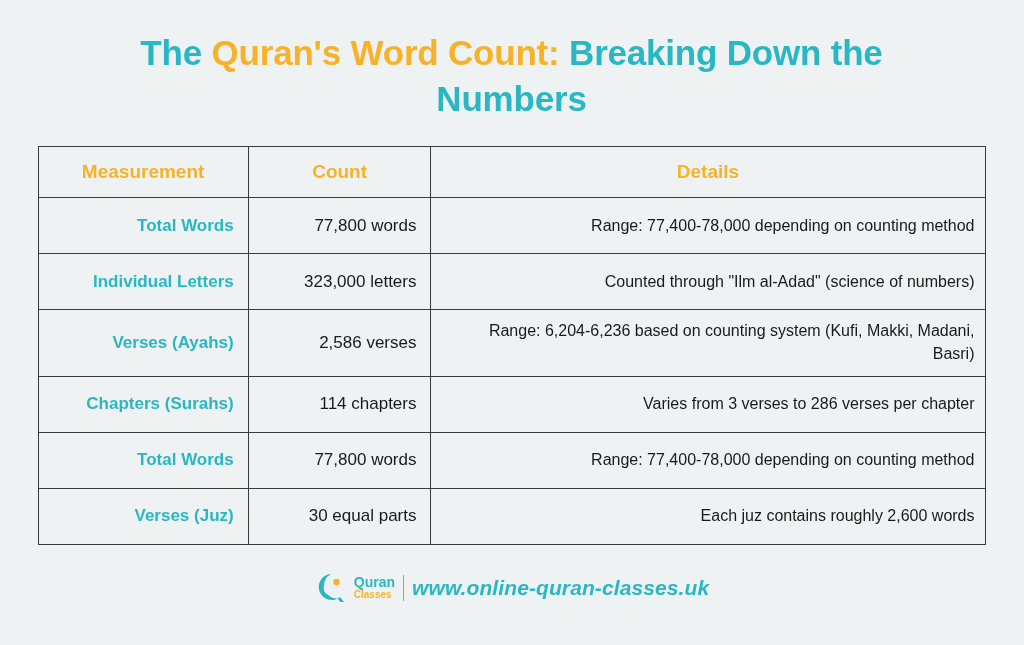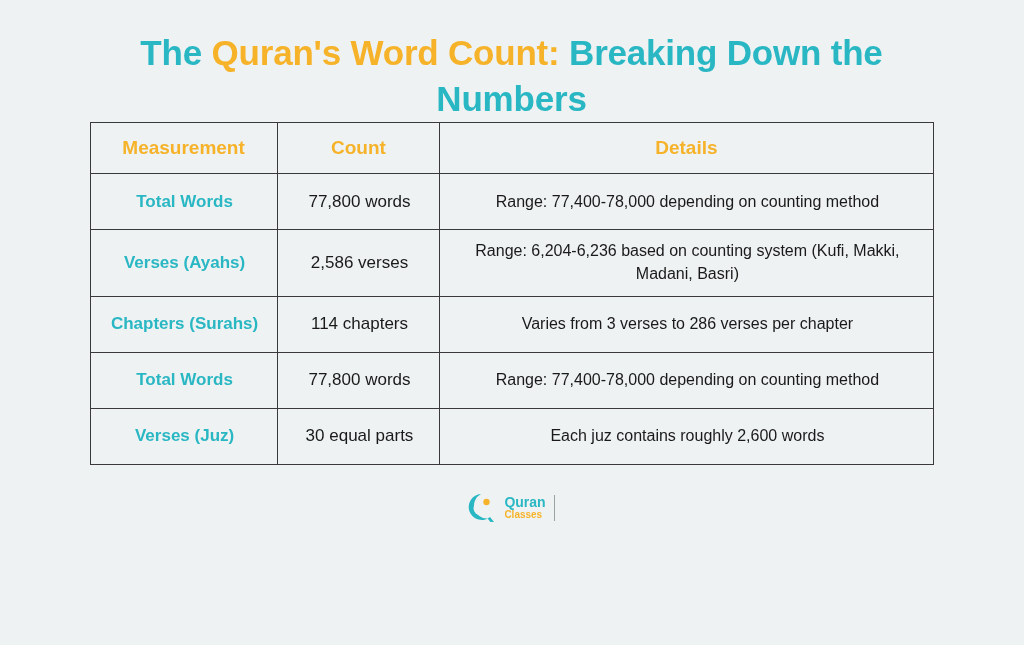--- a/index.html
+++ b/index.html
@@ -29,33 +29,34 @@
     line-height: 1.32;
     letter-spacing: -0.2px;
     color: #2ab7c4;
     max-width: 900px;
     margin-top: 8px;
   }
   .title .accent {
     color: #f6b32a;
   }
   .table-wrap {
-    width: 844px;
+    margin-top: 24px;
+    width: 948px;
   }
   table {
     border-collapse: collapse;
     width: 100%;
     background: #eef2f2;
     table-layout: fixed;
   }
   th, td {
     border: 1px solid #3a3a3a;
     padding: 10px 14px;
     vertical-align: middle;
-    text-align: center;
+    text-align: right;
   }
   thead th {
     text-align: center;
     color: #f6b32a;
     font-size: 19px;
     font-weight: bold;
     height: 28px;
     padding-top: 11px;
     padding-bottom: 11px;
   }
@@ -150,20 +151,25 @@
           <th>Measurement</th>
           <th>Count</th>
           <th>Details</th>
         </tr>
       </thead>
       <tbody>
         <tr>
           <td class="measurement">Total Words</td>
           <td class="count">77,800 words</td>
           <td class="details">Range: 77,400-78,000 depending on counting method</td>
+        </tr>
+        <tr>
+          <td class="measurement">Individual Letters</td>
+          <td class="count">323,000 letters</td>
+          <td class="details">Counted through "Ilm al-Adad" (science of numbers)</td>
         </tr>
         <tr>
           <td class="measurement">Verses (Ayahs)</td>
           <td class="count">2,586 verses</td>
           <td class="details">Range: 6,204-6,236 based on counting system (Kufi, Makki, Madani, Basri)</td>
         </tr>
         <tr>
           <td class="measurement">Chapters (Surahs)</td>
           <td class="count">114 chapters</td>
           <td class="details">Varies from 3 verses to 286 verses per chapter</td>
@@ -190,15 +196,16 @@
           <circle cx="17" cy="17" r="7.5" fill="#eef2f2"></circle>
           <circle cx="22.5" cy="11" r="3.2" fill="#f6b32a"></circle>
         </svg>
       </span>
       <span class="logo-text">
         <span class="l1">Quran</span>
         <span class="l2">Classes</span>
       </span>
     </div>
     <div class="divider"></div>
+    <div class="site">www.online-quran-classes.uk</div>
   </div>
 
 </div>
 
 </body></html>

